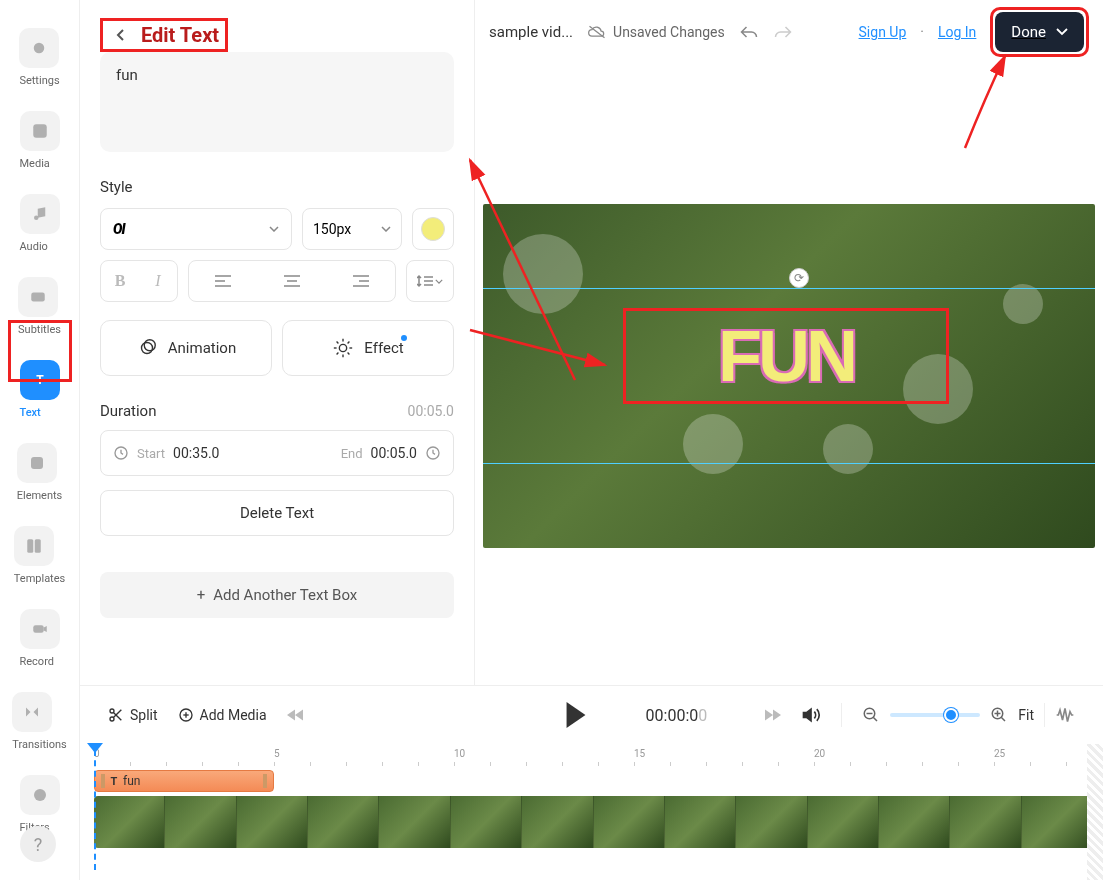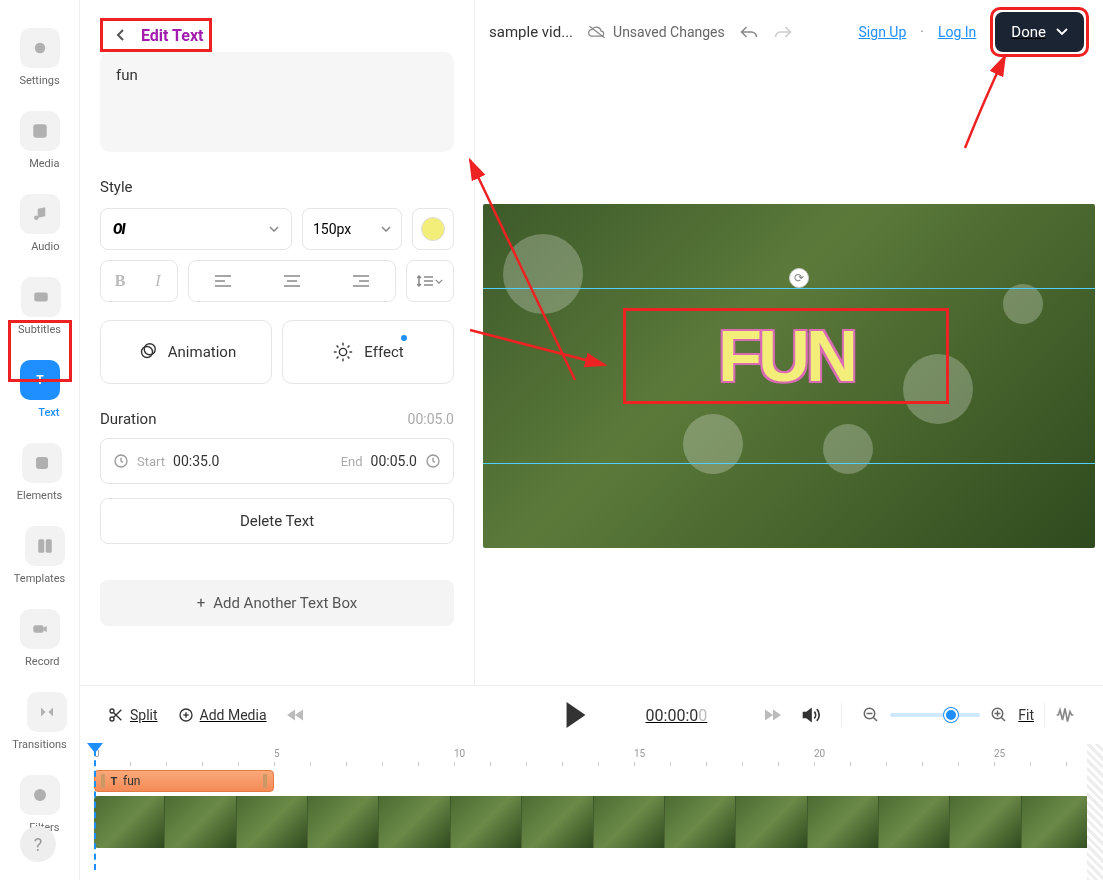--- a/index.html
+++ b/index.html
@@ -1,50 +1,50 @@
 <!DOCTYPE html>
 <html><head>
 <meta charset="utf-8">
 <style>
   * { box-sizing: border-box; margin: 0; padding: 0; font-family: -apple-system, BlinkMacSystemFont, "Segoe UI", Roboto, sans-serif; }
   body { width: 1103px; height: 880px; overflow: hidden; background: #fff; position: relative; }
 
   
   .left-sidebar { position: absolute; left: 0; top: 0; width: 80px; height: 880px; border-right: 1px solid #eee; display: flex; flex-direction: column; align-items: center; padding-top: 28px; gap: 24px; }
-  .sb-item { display: flex; flex-direction: column; align-items: flex-end; gap: 6px; cursor: pointer; }
+  .sb-item { display: flex; flex-direction: column; align-items: flex-start; gap: 6px; cursor: pointer; }
   .sb-icon { width: 40px; height: 40px; border-radius: 10px; background: #f2f2f2; display: flex; align-items: center; justify-content: center; color: #b0b0b0; }
   .sb-item.active .sb-icon { background: #1f8fff; color: #fff; }
   .sb-label { font-size: 11px; color: #666; }
   .sb-item.active .sb-label { color: #1f8fff; font-weight: 500; }
   .sb-highlight { position: absolute; left: 8px; top: 320px; width: 64px; height: 62px; border: 3px solid #e22; pointer-events: none; }
   .help-icon { position: absolute; left: 20px; bottom: 18px; width: 36px; height: 36px; border-radius: 50%; background: #eee; display: flex; align-items: center; justify-content: center; color: #999; font-size: 18px; cursor: pointer; }
 
   
   .mid-panel { position: absolute; left: 80px; top: 0; width: 395px; height: 685px; border-right: 1px solid #eee; padding: 18px 20px; }
   .back-arrow { width: 24px; height: 24px; display: flex; align-items: center; justify-content: center; color: #555; cursor: pointer; }
-  .panel-title { font-size: 16px; font-weight: 700; color: #a21caf; }
+  .panel-title { font-size: 20px; font-weight: 700; color: #b91c1c; }
   .header-box { border: 3px solid #e22; padding: 2px 6px; display:inline-flex; align-items:center; gap:8px; }
   .text-input { width: 100%; height: 100px; background: #f6f6f6; border: none; border-radius: 10px; padding: 14px 16px; font-size: 15px; resize: none; color: #333; }
   .section-label { font-size: 15px; color: #333; margin-top: 22px; margin-bottom: 12px; }
   .style-row { display: flex; gap: 10px; }
   .style-btn { height: 42px; border: 1px solid #e5e5e5; border-radius: 8px; background: #fff; display: flex; align-items: center; justify-content: center; cursor: pointer; }
   .font-select { flex: 1; padding: 10px 12px; justify-content: space-between; font-weight: 900; font-size: 14px; letter-spacing: -1px; font-style: italic; }
   .size-select { width: 100px; justify-content: space-between; padding: 0 10px; font-size: 14px; }
   .color-swatch { width: 42px; }
   .color-circle { width: 24px; height: 24px; border-radius: 50%; background: #f3ed7a; border: 1px solid #ddd; }
   .format-row { display: flex; gap: 10px; margin-top: 10px; }
   .bi-group { display:flex; border:1px solid #e5e5e5; border-radius:8px; height:42px; width:78px;}
   .bi-btn { flex:1; display:flex; align-items:center; justify-content:center; color:#bbb; cursor:pointer; font-size:16px;}
   .bi-btn.b { font-weight:700; font-family: Georgia, serif;}
   .bi-btn.i { font-style:italic; font-family: Georgia, serif;}
   .align-group { display:flex; border:1px solid #e5e5e5; border-radius:8px; height:42px; flex:1;}
   .align-btn { flex:1; display:flex; align-items:center; justify-content:center; color:#888; cursor:pointer;}
   .lineheight-btn { width:48px; height:42px; border:1px solid #e5e5e5; border-radius:8px; display:flex; align-items:center; justify-content:center; color:#888; cursor:pointer;}
   .anim-row { display:flex; gap:10px; margin-top:18px; }
-  .anim-btn { flex:1; height:64px; border:1px solid #e5e5e5; border-radius:10px; display:flex; align-items:center; justify-content:center; gap:10px; font-size:15px; color:#333; cursor:pointer; position:relative;}
+  .anim-btn { flex:1; height:56px; border:1px solid #e5e5e5; border-radius:10px; display:flex; align-items:center; justify-content:center; gap:10px; font-size:15px; color:#333; cursor:pointer; position:relative;}
   .effect-dot { position:absolute; top:14px; right:46px; width:6px; height:6px; border-radius:50%; background:#1f8fff;}
   .duration-row { display:flex; justify-content:space-between; align-items:center; margin-top:26px;}
   .dur-label { font-size:15px; color:#333;}
   .dur-total { font-size:14px; color:#aaa;}
   .time-box { margin-top:10px; width:100%; height:46px; border:1px solid #e5e5e5; border-radius:8px; display:flex; align-items:center; padding:0 12px; gap:8px;}
   .time-half { flex:1; display:flex; align-items:center; gap:8px;}
   .time-label { font-size:13px; color:#aaa;}
   .time-val { font-size:14px; color:#333;}
   .clock-icon { color:#999;}
   .time-half.right { justify-content:flex-end;}
@@ -67,21 +67,21 @@
   .bokeh { position:absolute; border-radius:50%; background:rgba(255,255,255,0.25);}
   .guide-line { position:absolute; left:0; right:0; height:1px; background:#4fd0ff;}
   .text-overlay { position:absolute; left:140px; top:104px; width:326px; height:96px; border:3px solid #e22; display:flex; align-items:center; justify-content:center;}
   .fun-text { font-family: "Arial Black", sans-serif; font-size:72px; font-weight:900; color:#f3ed7a; letter-spacing:-4px; text-shadow: -2px -2px 0 #d96bb5, 2px -2px 0 #d96bb5, -2px 2px 0 #d96bb5, 2px 2px 0 #d96bb5;}
   .rotate-handle { position:absolute; top:64px; left:306px; width:20px; height:20px; border-radius:50%; background:#fff; border:1px solid #ccc; display:flex; align-items:center; justify-content:center; color:#888; font-size:12px; cursor:pointer;}
 
   
   .arrow-svg { position:absolute; pointer-events:none;}
 
   
-  .bottom { position:absolute; left:80px; right:0; top:685px; height:156px; border-top:1px solid #eee;text-decoration:underline; }
+  .bottom { position:absolute; left:80px; right:0; top:685px; height:156px; border-top:1px solid #eee; }
   .bt-toolbar { height:58px; display:flex; align-items:center; padding:0 28px; gap:20px; color:#333; font-size:14px;}
   .bt-item { display:flex; align-items:center; gap:6px; cursor:pointer;}
   .bt-sep { width:1px; height:24px; background:#eee;}
   .bt-range { color:#aaa;}
   .bt-spacer { flex:1;}
   .play-btn { color:#333;}
   .timecode { font-size:16px; color:#333; font-variant-numeric: tabular-nums;}
   .timecode .dim { color:#bbb;}
   .zoom-group { display:flex; align-items:center; gap:10px;}
   .zoom-slider { width:90px; height:4px; background:#cde8ff; border-radius:2px; position:relative;}

